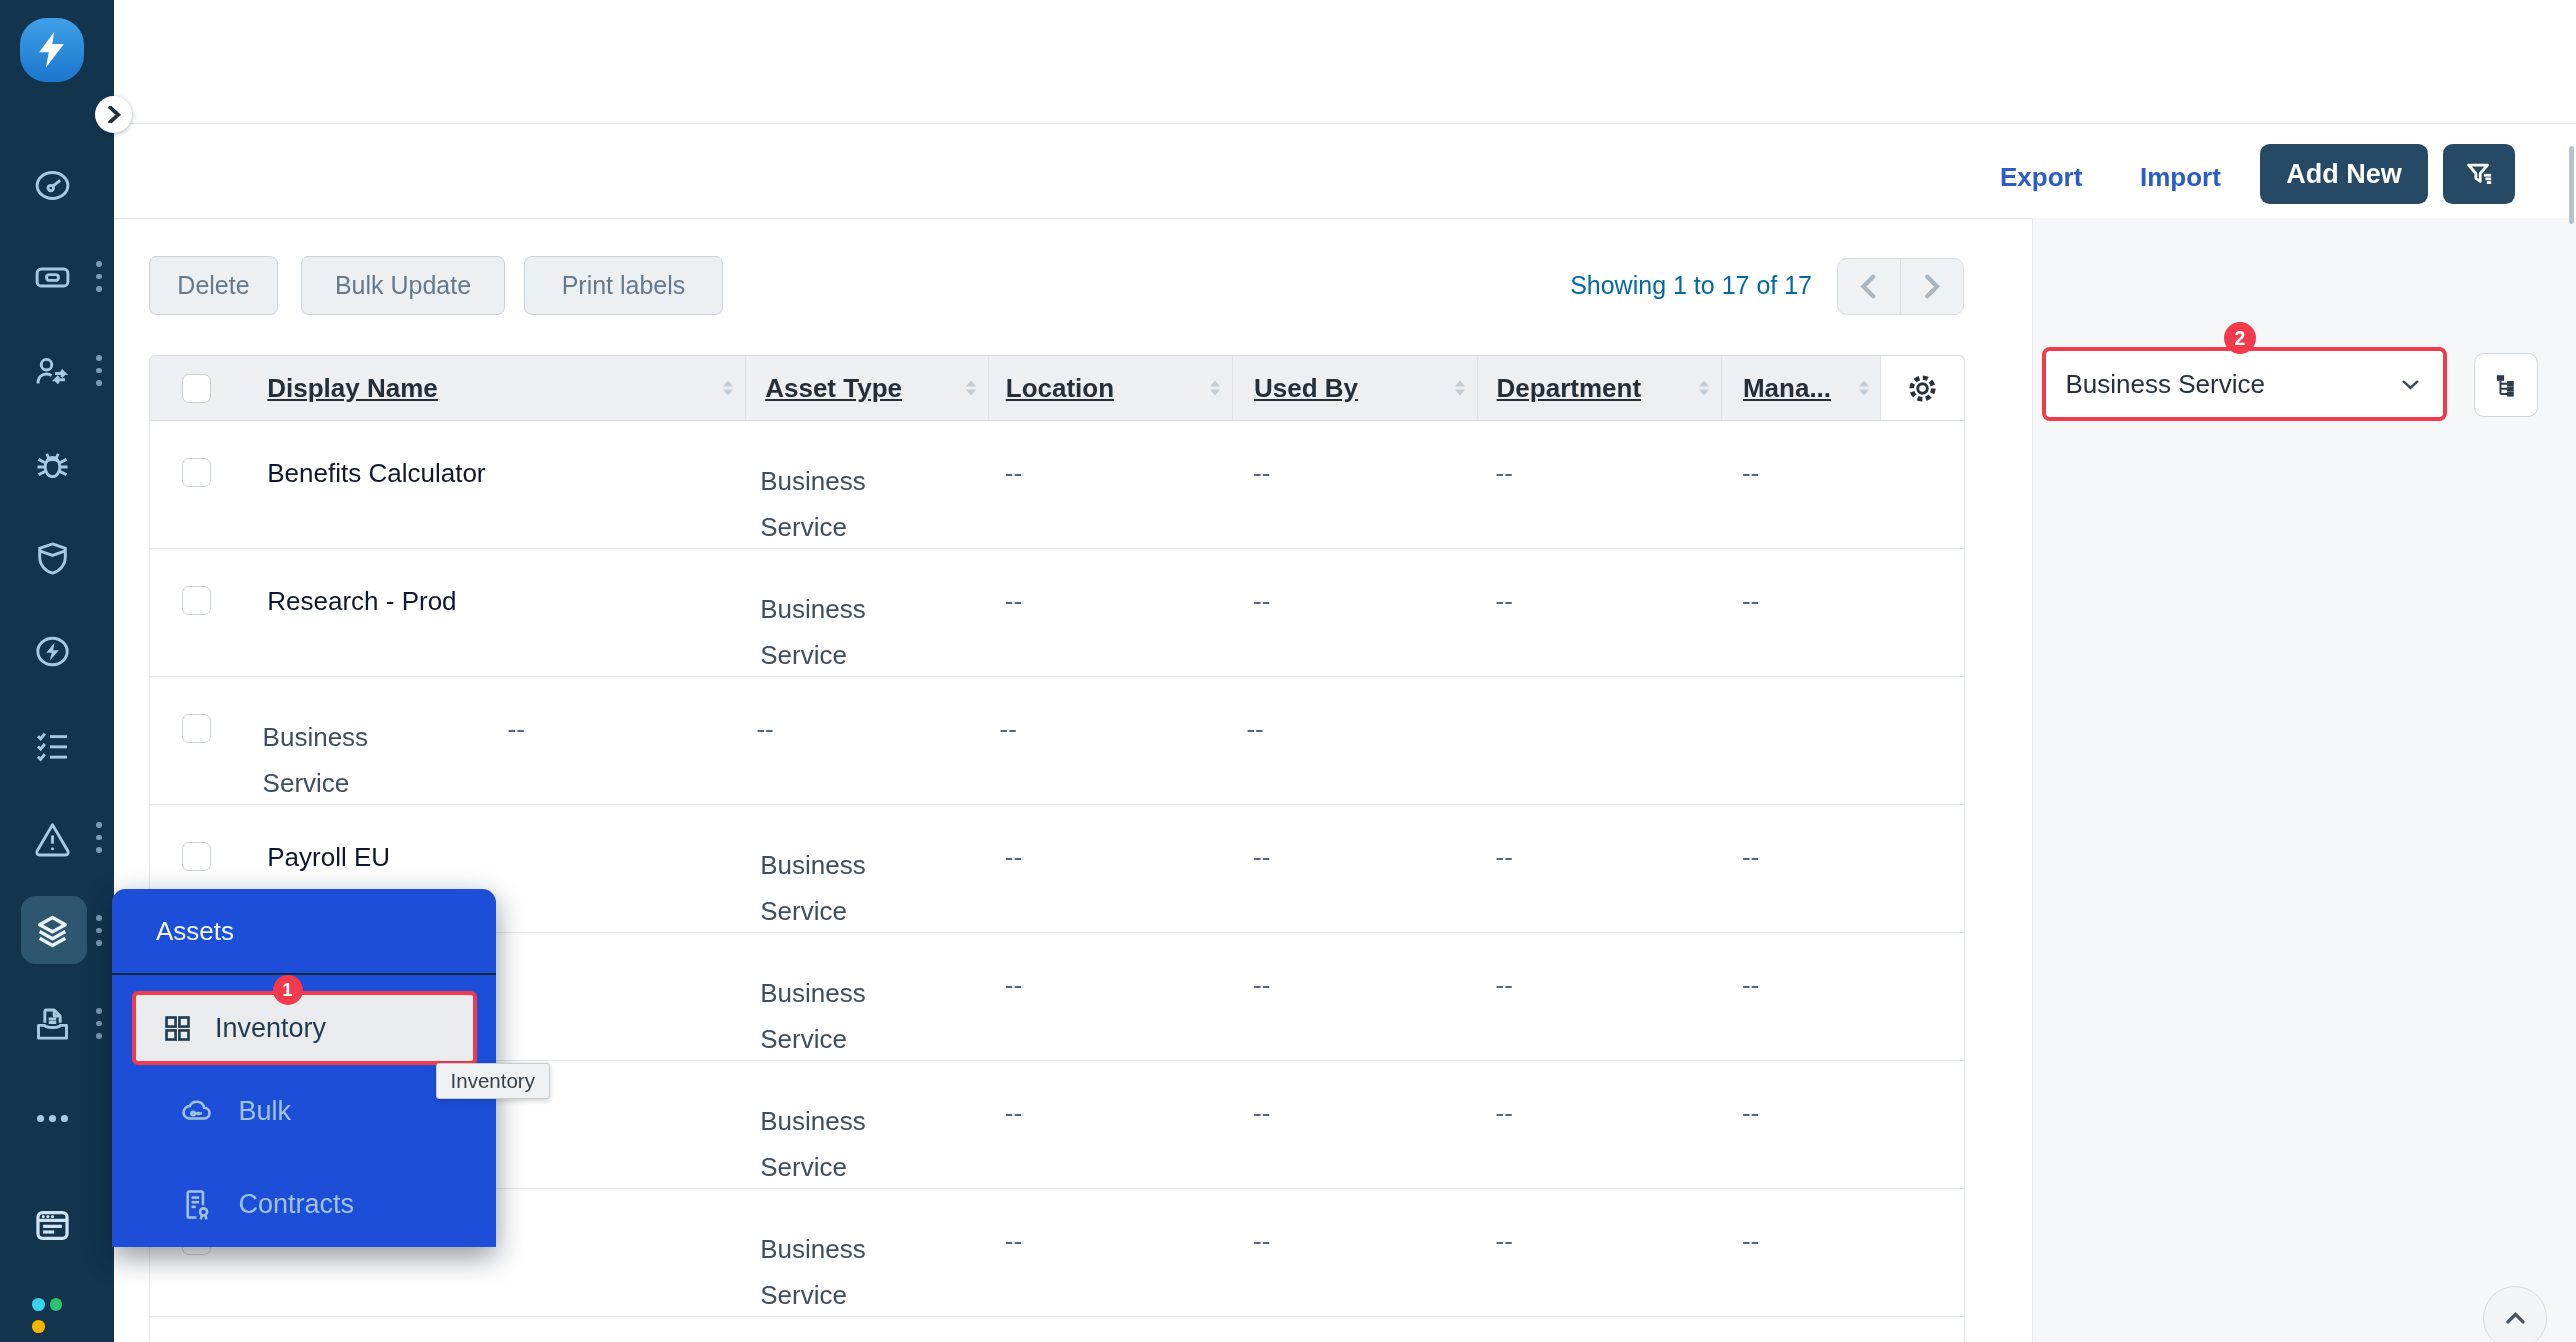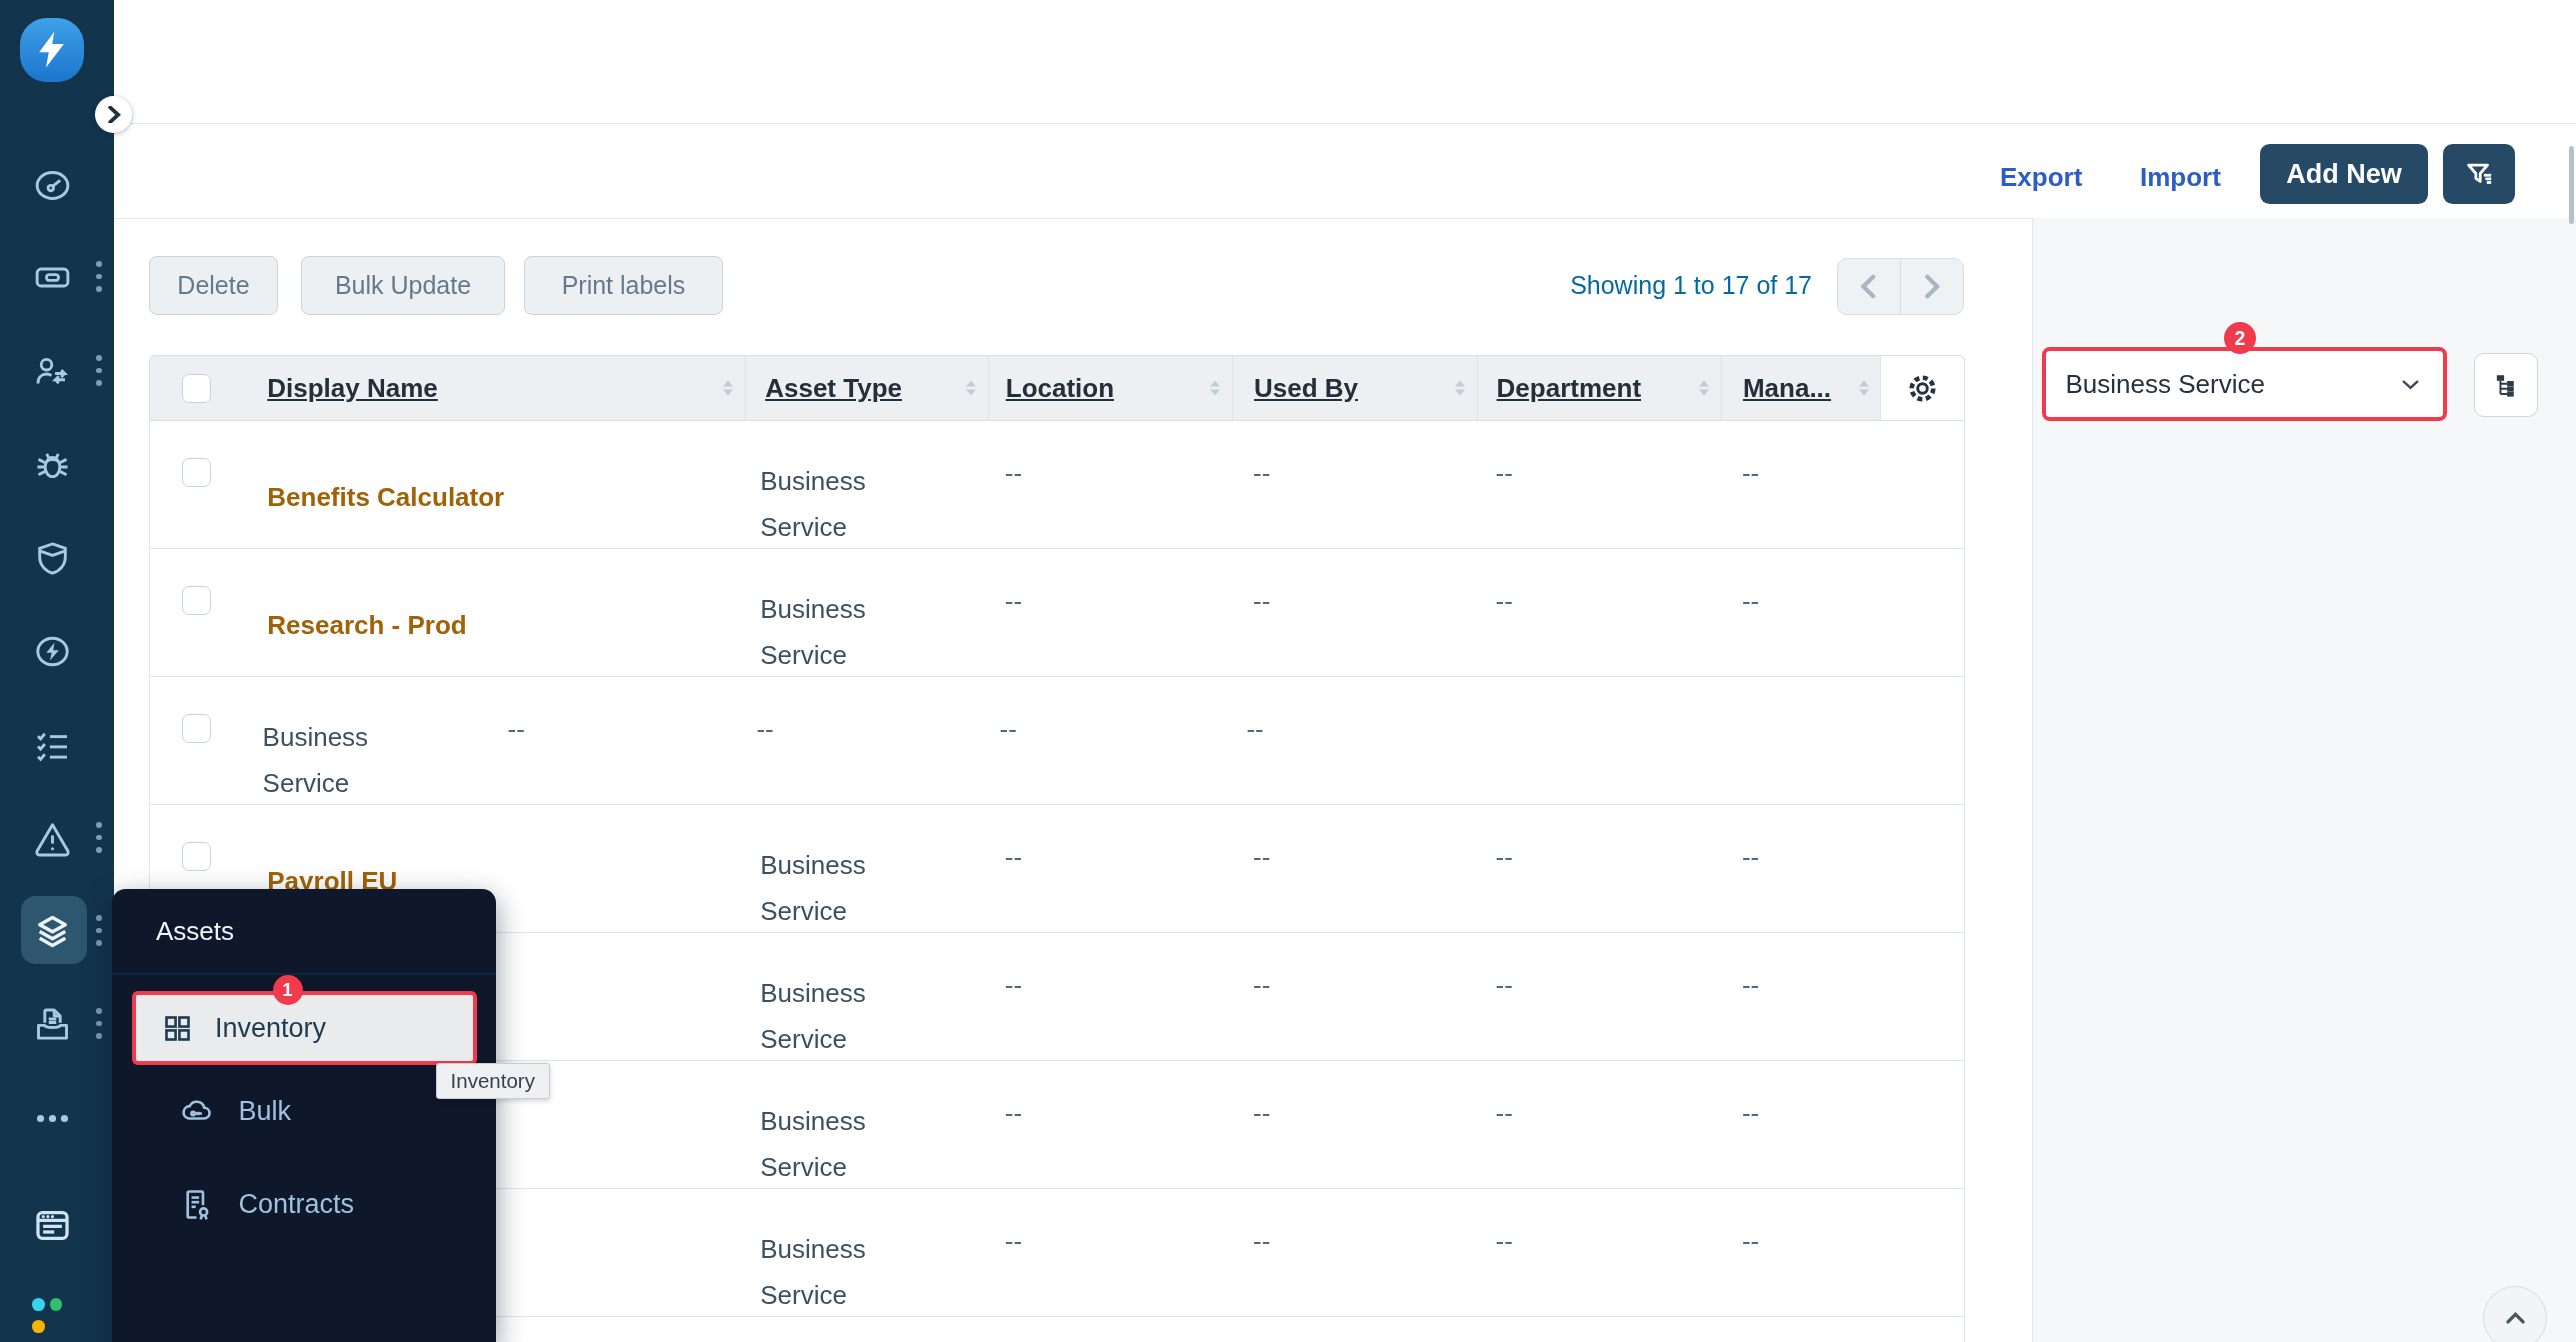--- a/index.html
+++ b/index.html
@@ -62,27 +62,27 @@
   .sort{position:absolute;right:11.7px;top:50%;transform:translateY(-50%);display:flex;flex-direction:column;gap:2.9px;}
   .sort i{display:block;width:0;height:0;border-left:5.8px solid transparent;border-right:5.8px solid transparent;}
   .sort .up{border-bottom:6.8px solid #C2CCD5;}
   .sort .dn{border-top:6.8px solid #C2CCD5;}
   .cb{display:block;width:29px;height:29px;border:1.9px solid #C7D1D9;border-radius:6.8px;background:#fff;box-sizing:border-box;}
   .thead .cb{margin-left:32px;}
   .tbody{border-left:1px solid #E2E7EC;border-right:1px solid #E2E7EC;}
   .trow{display:flex;height:127px;border-bottom:1px solid #DFE5EA;background:#fff;font-size:26px;}
   .trow .c{padding-top:37px;}
   .trow .cb{margin:0 0 0 32px;}
-  .nm{display:block;padding-left:20.5px;font-weight:700;color:#a16207;white-space:nowrap;margin-top:24px;}
+  .nm{display:block;padding-left:20.5px;font-weight:400;color:#0f172a;white-space:nowrap;}
   .at{display:block;padding-left:15.6px;width:146px;line-height:46px;color:#3C4F63;}
   .dash{display:block;color:#53677A;}
   .c3 .dash{padding-left:16.6px;} .c4 .dash{padding-left:21.4px;} .c5 .dash{padding-left:18.5px;} .c6 .dash{padding-left:21.4px;}
 
   
-  .popup{left:112px;top:889px;width:384px;height:454px;background:#0f172a;border-radius:13.6px 13.6px 0 0;box-shadow:0 9.7px 29px rgba(6,25,40,.45);z-index:45;overflow:hidden;}
+  .popup{left:112px;top:889px;width:384px;height:358px;background:#1d4ed8;border-radius:13.6px 13.6px 0 0;box-shadow:0 9.7px 29px rgba(6,25,40,.45);z-index:45;overflow:hidden;}
   .popup-title{height:84px;display:flex;align-items:center;padding-left:44px;font-size:26px;color:#EEF6FC;box-sizing:border-box;}
   .popup-div{height:1.9px;background:#0A2940;}
   .inv-item{position:relative;margin:16.6px 19.5px 0 19.5px;height:74px;border:4.9px solid #F23A4D;background:#E9EBEC;border-radius:5.8px;display:flex;align-items:center;gap:21.4px;padding-left:25px;box-sizing:border-box;color:#1F3A51;font-size:27px;font-weight:500;}
   .inv-badge{position:absolute;left:137px;top:-20.5px;width:30px;height:30px;border-radius:50%;background:#F23A4D;color:#fff;font-size:18.5px;font-weight:700;display:flex;align-items:center;justify-content:center;}
   .menu-item{height:93px;display:flex;align-items:center;gap:23.4px;padding-left:66px;color:#9FC3DE;font-size:27px;}
   .menu-item:first-of-type{margin-top:6.8px;}
   .tooltip{left:436px;top:1063px;background:#EEF0F1;border:1px solid #C8CDD2;border-radius:2.9px;padding:4.9px 13.6px;font-size:20.5px;color:#35414D;box-shadow:0 1.9px 5.8px rgba(0,0,0,.18);z-index:55;}
 
   
   .fpanel{left:2032px;top:218px;width:544px;height:1124px;background:#F5F7F9;border-left:1px solid #E2E8EE;box-sizing:border-box;z-index:8;}

